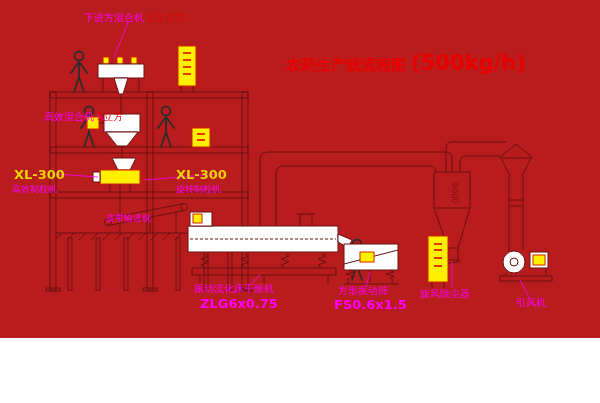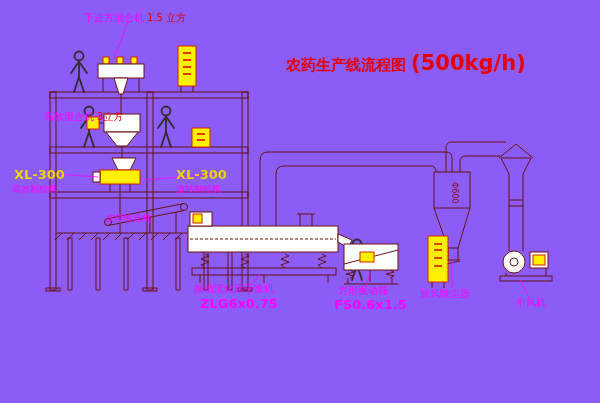--- a/index.html
+++ b/index.html
@@ -1,16 +1,16 @@
 <!DOCTYPE html>
 <html><head>
 <meta charset="utf-8">
 <style>
   html,body{margin:0;padding:0;background:#fff;}
-  .stage{width:600px;height:403px;position:relative;background:#8b5cf6;overflow:hidden;
+  .stage{width:600px;height:338px;position:relative;background:#b91c1c;overflow:hidden;
          font-family:"DejaVu Sans", sans-serif;}
   svg{display:block;}
   .s  {stroke:#6b1111;fill:none;stroke-width:1;}
   .s2 {stroke:#6b1111;fill:#ffffff;stroke-width:1;}
   .yl {fill:#ffef00;stroke:#d42000;stroke-width:1;}
   .person{stroke:#2d2d2d;fill:none;stroke-width:1.8;stroke-linecap:round;}
   .redmark{stroke:#dd0000;stroke-width:1.5;fill:none;}
   .leader{stroke:#ff00ff;stroke-width:0.8;fill:none;}
   text{font-family:"DejaVu Sans", sans-serif;}
   .t8v{font-size:8px;}

